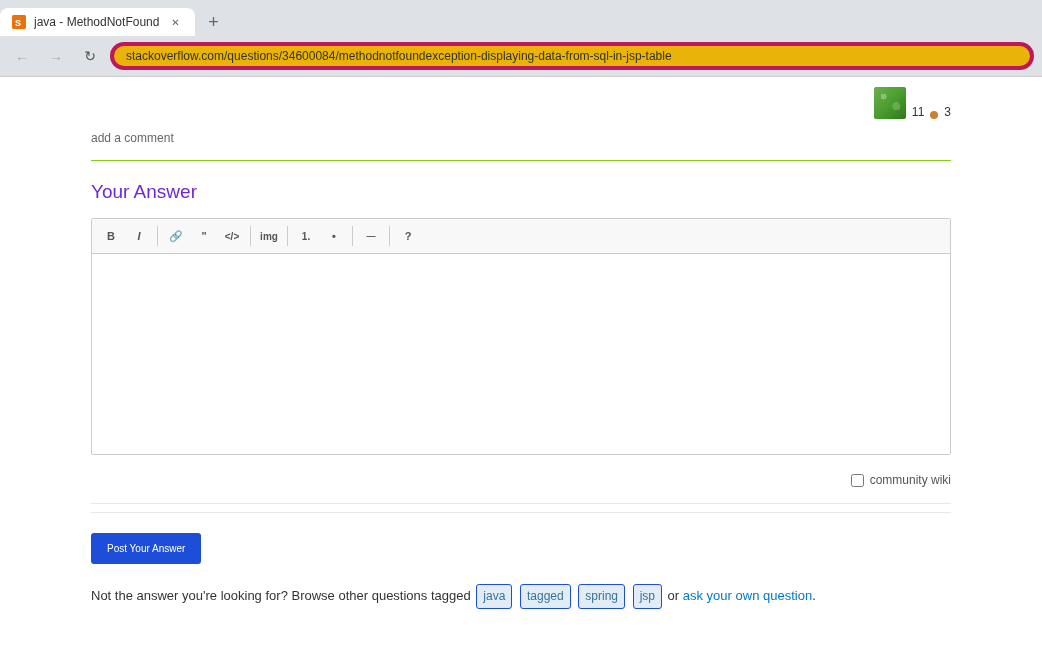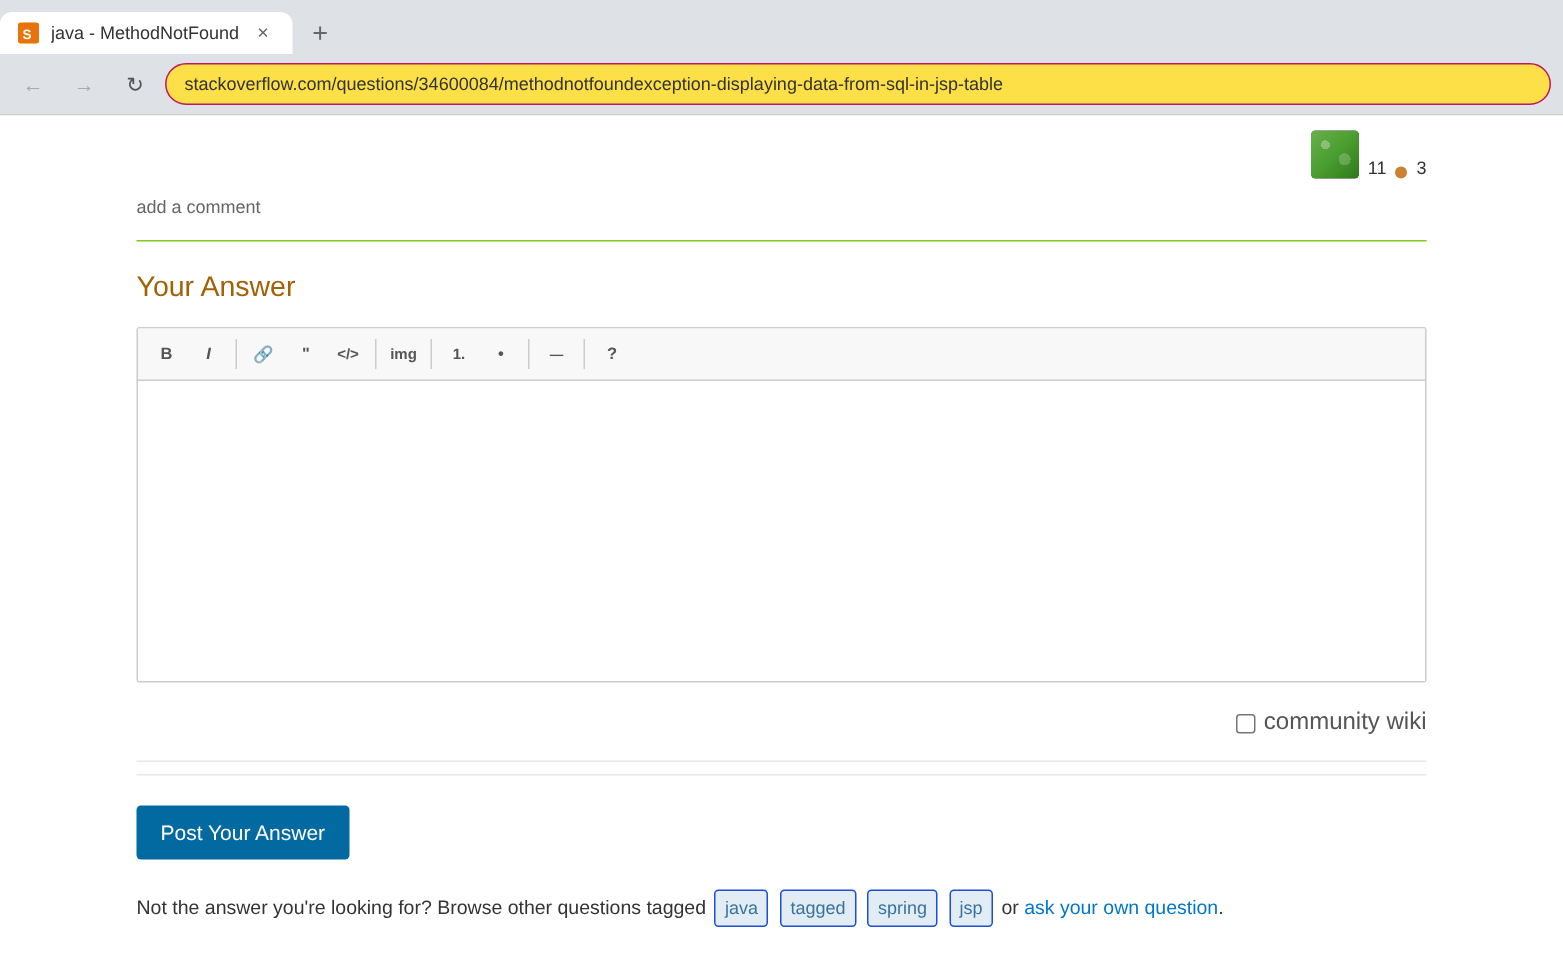--- a/index.html
+++ b/index.html
@@ -118,22 +118,22 @@
 
     .nav-btn.disabled {
       color: #aaa;
       cursor: default;
     }
 
     .address-bar {
       flex: 1;
       height: 28px;
       border-radius: 14px;
-      background: #fde047;
-      border: 1px solid #be185d;
+      background: #eab308;
+      border: 4px solid #be185d;
       padding: 0 12px;
       font-size: 12px;
       color: #333;
       display: flex;
       align-items: center;
     }
 
     
     .page-content {
       background: #fff;
@@ -216,21 +216,21 @@
     }
 
     
     .your-answer-section {
       padding: 20px 0;
     }
 
     .your-answer-title {
       font-size: 19px;
       font-weight: normal;
-      color: #a16207;
+      color: #6d28d9;
       margin-bottom: 15px;
     }
 
     
     .editor-container {
       border: 1px solid #ccc;
       border-radius: 2px;
       margin-bottom: 10px;
     }
 
@@ -293,44 +293,44 @@
       padding: 8px 0;
     }
 
     .wiki-checkbox {
       width: 13px;
       height: 13px;
       cursor: pointer;
     }
 
     .wiki-label {
-      font-size: 16px;
+      font-size: 12px;
       color: #555;
       cursor: pointer;
     }
 
     
     .divider {
       height: 1px;
       background: #e8e8e8;
       margin: 8px 0;
     }
 
     
     .post-btn-row {
       padding: 12px 0;
     }
 
     .post-btn {
-      background: #0369a1;
+      background: #1d4ed8;
       color: #fff;
       border: none;
       border-radius: 3px;
       padding: 10px 16px;
-      font-size: 14px;
+      font-size: 10px;
       cursor: pointer;
       font-weight: normal;
     }
 
     
     .not-answer-row {
       padding: 8px 0;
       font-size: 13px;
       color: #333;
       line-height: 1.6;

